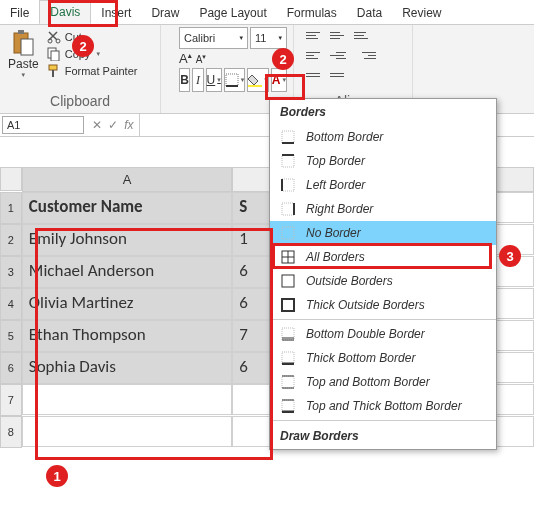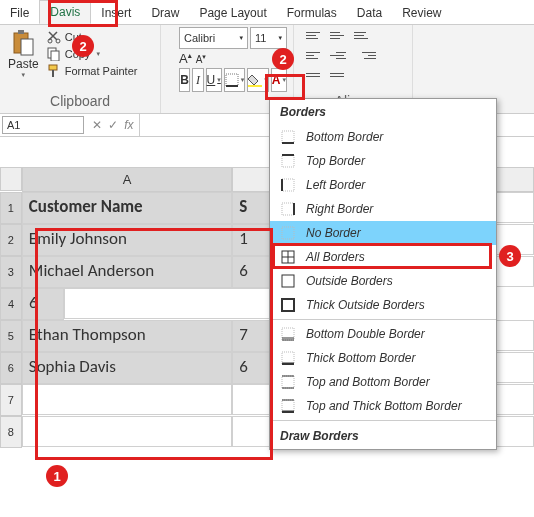--- a/index.html
+++ b/index.html
@@ -296,20 +296,21 @@
       <div class="cell" style="width:248px;height:23px;"></div>
     </div>
   <div class="row">
       <div class="rowh" style="height:30px;background:#d8d8d8;">3</div>
       <div class="cell sel" style="width:198px;">Michael Anderson</div>
       <div class="cell sel" style="width:28px;">6</div>
       <div class="cell" style="width:248px;height:23px;"></div>
     </div>
   <div class="row">
       <div class="rowh" style="height:30px;background:#d8d8d8;">4</div>
+      <div class="cell sel" style="width:198px;">Olivia Martinez</div>
       <div class="cell sel" style="width:28px;">6</div>
       <div class="cell" style="width:248px;height:23px;"></div>
     </div>
   <div class="row">
       <div class="rowh" style="height:30px;background:#d8d8d8;">5</div>
       <div class="cell sel" style="width:198px;">Ethan Thompson</div>
       <div class="cell sel" style="width:28px;">7</div>
       <div class="cell" style="width:248px;height:23px;"></div>
     </div>
   <div class="row">

